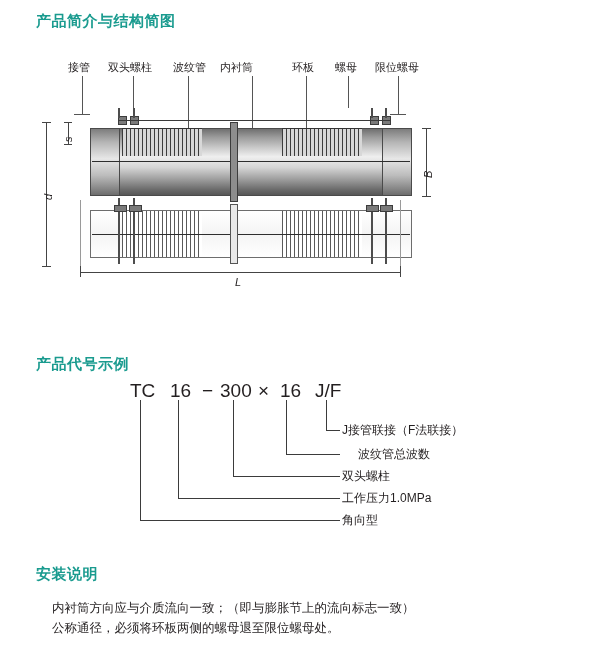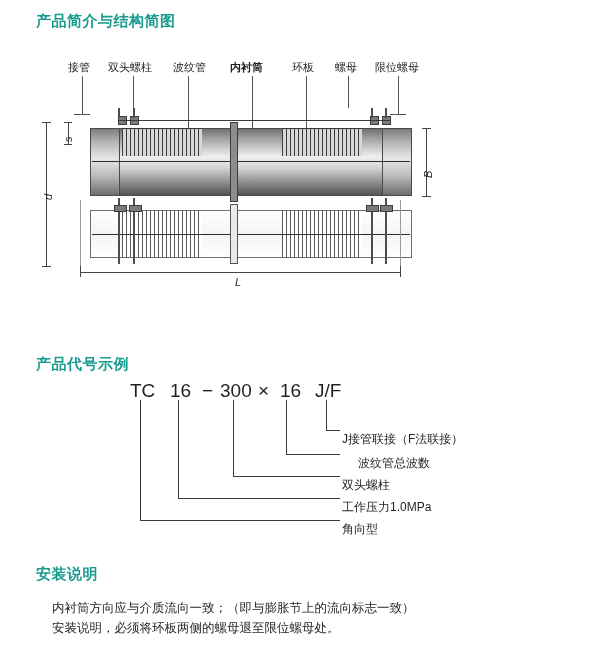--- a/index.html
+++ b/index.html
@@ -161,21 +161,20 @@
     font-size: 19px;
     color: #231f20;
     white-space: nowrap;
     top: 0;
   }
   .code-desc {
     position: absolute;
     font-size: 12px;
     color: #231f20;
     white-space: nowrap;
-    margin-top: 9px;
   }
   .cl-v {
     position: absolute;
     background: #3b3b3b;
     width: 1px;
   }
   .cl-h {
     position: absolute;
     background: #3b3b3b;
     height: 1px;
@@ -198,21 +197,21 @@
 
 <div class="page">
 
   <div class="sec-head t1">产品简介与结构简图</div>
 
   <div class="fig1">
 
     <div class="callout" style="left:38px;">接管</div>
     <div class="callout" style="left:78px;">双头螺柱</div>
     <div class="callout" style="left:143px;">波纹管</div>
-    <div class="callout" style="left:200px;font-weight:bold;">内衬筒</div>
+    <div class="callout" style="left:190px;">内衬筒</div>
     <div class="callout" style="left:262px;">环板</div>
     <div class="callout" style="left:305px;">螺母</div>
     <div class="callout" style="left:345px;">限位螺母</div>
 
     <div class="lead" style="left:52px;  top:16px; height:38px;"></div>
     <div class="lead" style="left:103px; top:16px; height:32px;"></div>
     <div class="lead" style="left:158px; top:16px; height:52px;"></div>
     <div class="lead" style="left:222px; top:16px; height:84px;"></div>
     <div class="lead" style="left:276px; top:16px; height:52px;"></div>
     <div class="lead" style="left:318px; top:16px; height:32px;"></div>
@@ -306,16 +305,16 @@
     <div class="code-desc" style="left:328px; top:66px;">波纹管总波数</div>
     <div class="code-desc" style="left:312px; top:88px;">双头螺柱</div>
     <div class="code-desc" style="left:312px; top:110px;">工作压力1.0MPa</div>
     <div class="code-desc" style="left:312px; top:132px;">角向型</div>
   </div>
 
   <div class="sec-head t3">安装说明</div>
 
   <div class="notes">
     <div>内衬筒方向应与介质流向一致；（即与膨胀节上的流向标志一致）</div>
-    <div>安装说明，必须将环板两侧的螺母退至限位螺母处。</div>
+    <div>公称通径，必须将环板两侧的螺母退至限位螺母处。</div>
   </div>
 
 </div>
 
 </body></html>

